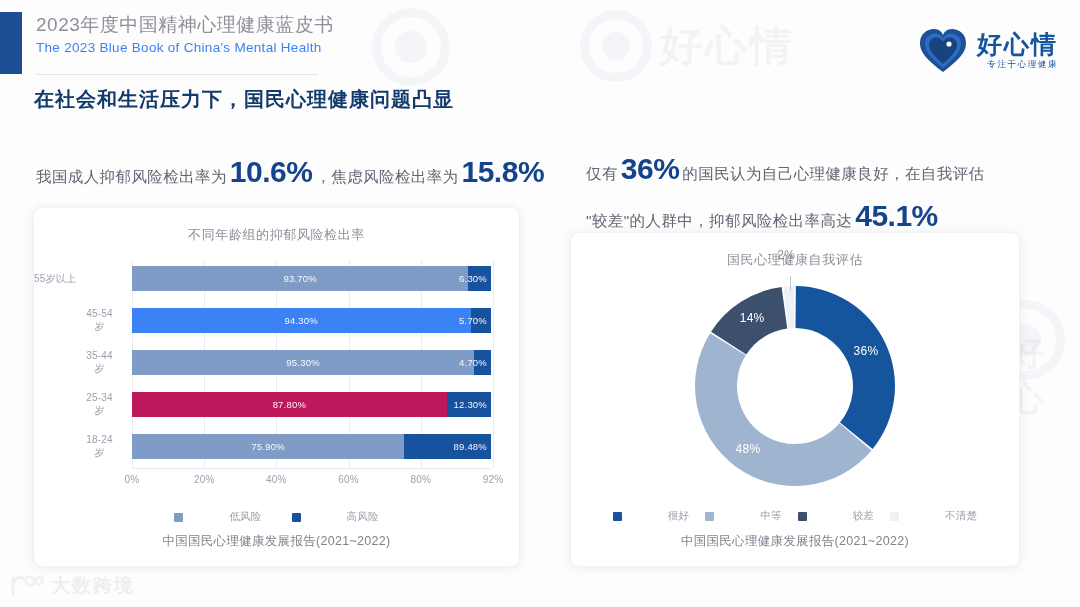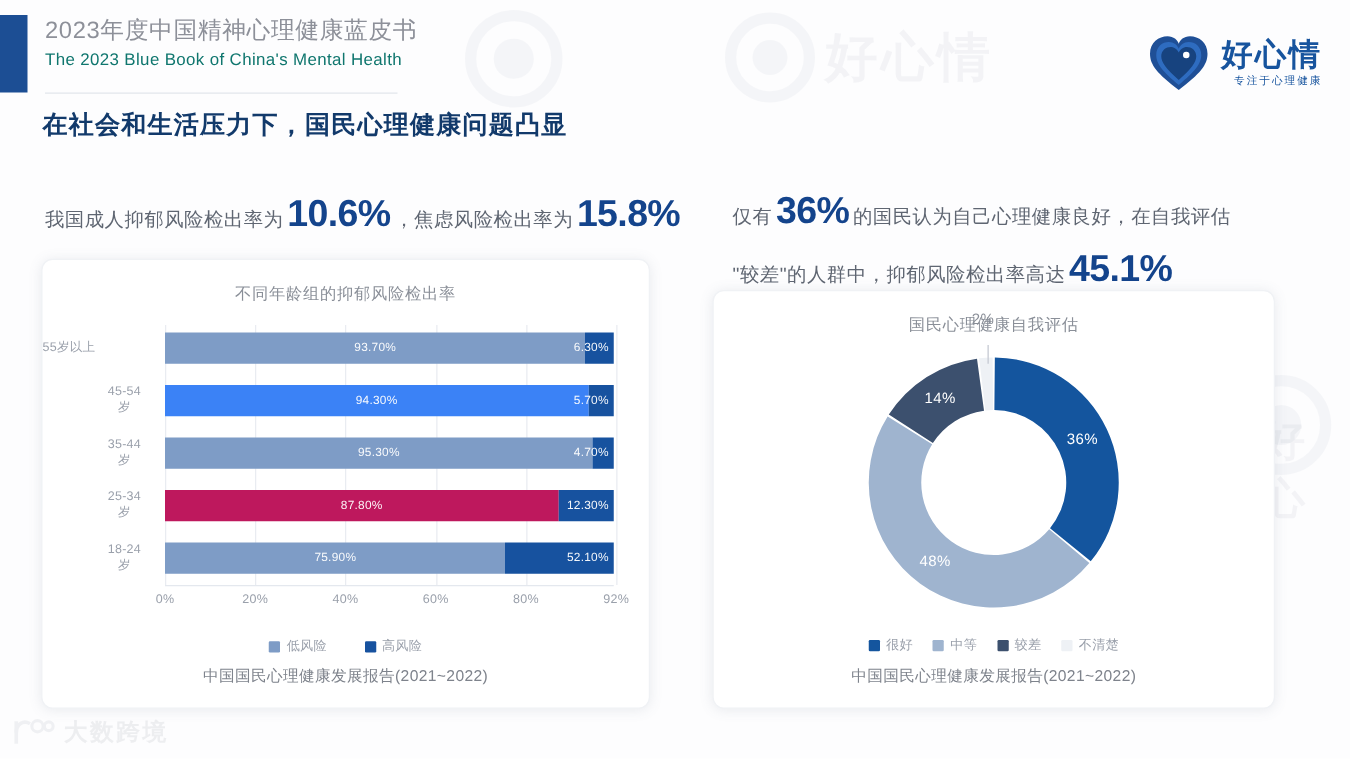--- a/index.html
+++ b/index.html
@@ -30,21 +30,21 @@
   .accent-bar {
     position:absolute; left:0; top:0; width:22px; height:62px;
     background:#1c4e94;
   }
   .head-texts { position:absolute; left:36px; top:0; }
   .title-cn {
     font-size:19px; color:#8d9099; letter-spacing:.5px; line-height:26px;
     white-space:nowrap;
   }
   .title-en {
-    font-size:13.5px; color:#0f766e; letter-spacing:.3px; line-height:20px;
+    font-size:13.5px; color:#3b82f6; letter-spacing:.3px; line-height:20px;
     white-space:nowrap;
   }
   .head-rule {
     position:absolute; left:36px; top:62px; width:282px; height:1px;
     background:#e2e6ec;
   }
 
   
   .logo { position:absolute; right:22px; top:14px; height:50px; display:flex; align-items:center; gap:9px; }
   .logo-mark { width:50px; height:46px; position:relative; }
@@ -126,21 +126,21 @@
   }
   .axis-line {
     position:absolute; left:98px; right:28px; height:1px; background:#e4e8ee;
   }
 
   .legend {
     position:absolute; width:100%; display:flex; justify-content:center; gap:30px;
   }
   .legend .item { display:flex; align-items:center; gap:5px; }
   .legend .sw { width:9px; height:9px; border-radius:1px; }
-  .legend .lb { font-size:10.5px; color:#9aa0ab; letter-spacing:.2px; }
+  .legend .lb { font-size:10.5px; color:#9aa0ab; letter-spacing:.2px;margin-left:41px; }
 
   
   .donut-area { position:absolute; left:0; top:42px; width:100%; height:235px; }
   .donut-svg { position:absolute; left:50%; top:4px; transform:translateX(-50%); }
   .dlab {
     position:absolute; font-size:12px; color:#ffffff; letter-spacing:.3px;
     font-weight:400;
   }
   .dlab.outside { color:#8a8f98; }
   .leader {
@@ -213,21 +213,21 @@
           <div class="gridline" style="left: 72.2px;"></div>
           <div class="gridline" style="left: 144.4px;"></div>
           <div class="gridline" style="left: 216.6px;"></div>
           <div class="gridline" style="left: 288.8px;"></div>
           <div class="gridline" style="left: 361px;"></div>
           <div class="row" style="top: 174px;">
             <div class="seg-low" style="width: 273.999px; background: rgb(126, 156, 198);">
               <span>75.90%</span>
             </div>
             <div class="seg-high" style="width: 87.001px; background: rgb(23, 82, 159);">
-              <span style="position: absolute; right: 4px;">52.10%</span>
+              <span style="position: absolute; right: 4px;">89.48%</span>
             </div>
           </div>
           <div class="ylab" style="left: -48px; top: 173px; width: 40px; text-align: center;">18-24岁</div>
           <div class="row" style="top: 132px;">
             <div class="seg-low" style="width: 316.958px; background: #be185d;">
               <span>87.80%</span>
             </div>
             <div class="seg-high" style="width: 44.403px; background: rgb(23, 82, 159); padding-left: 36px;">
               <span style="position: absolute; right: 4px;">12.30%</span>
             </div>

